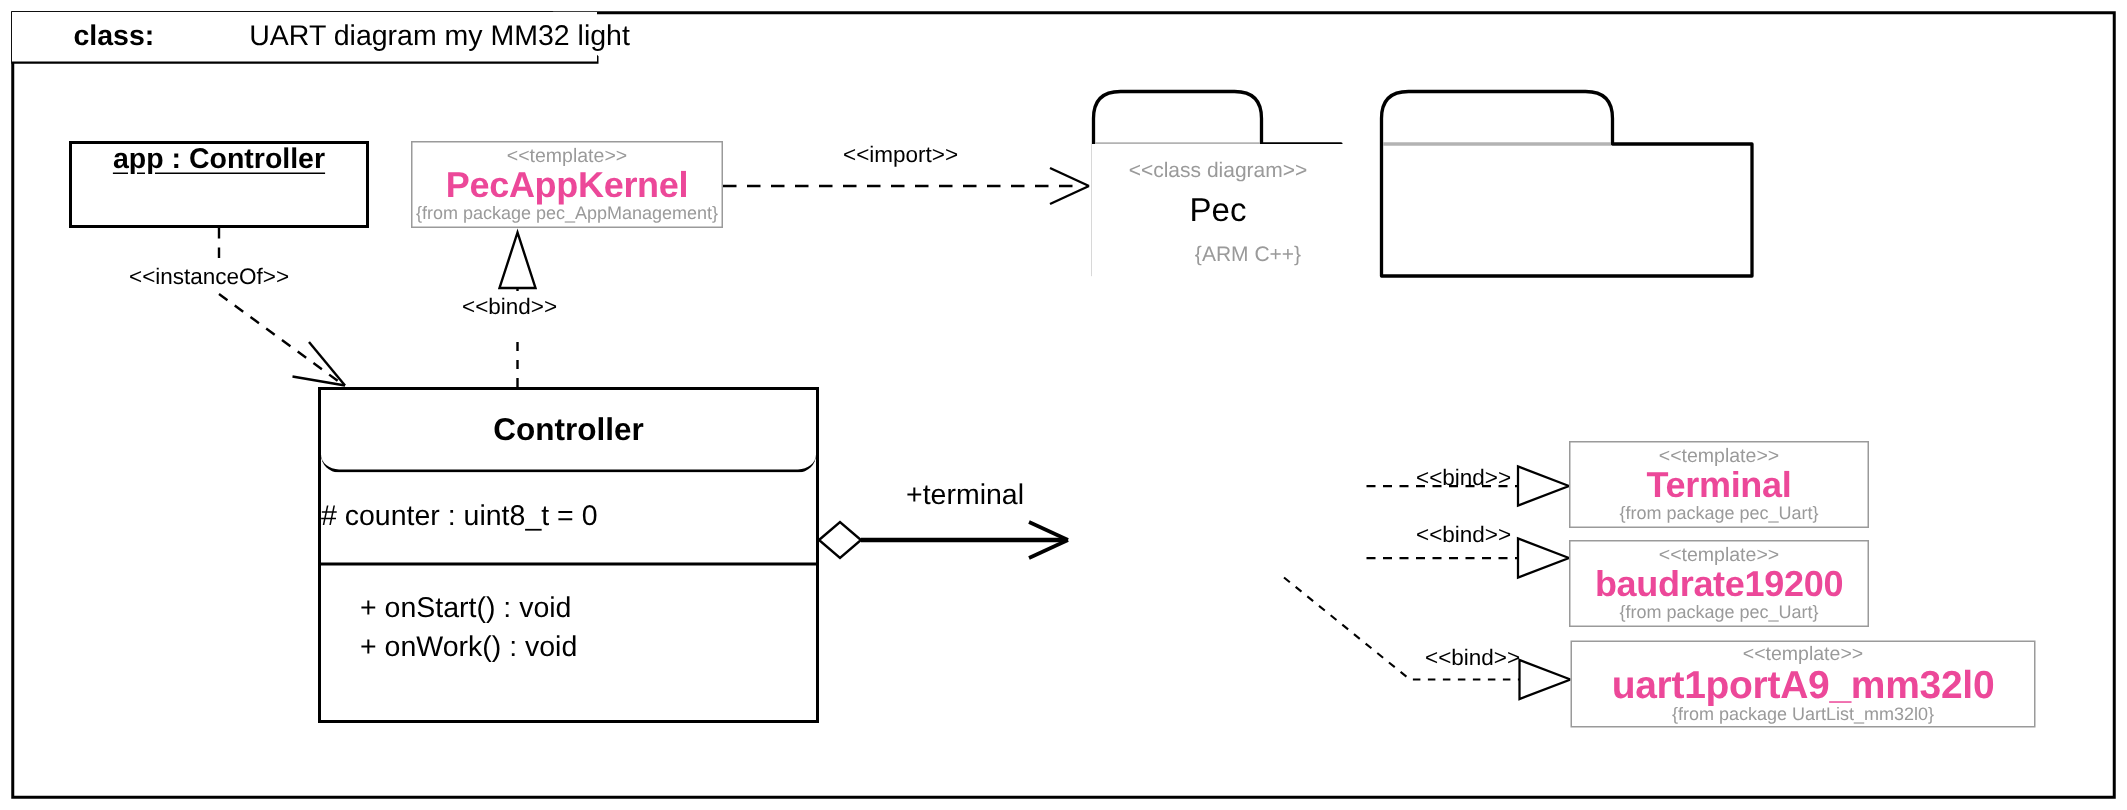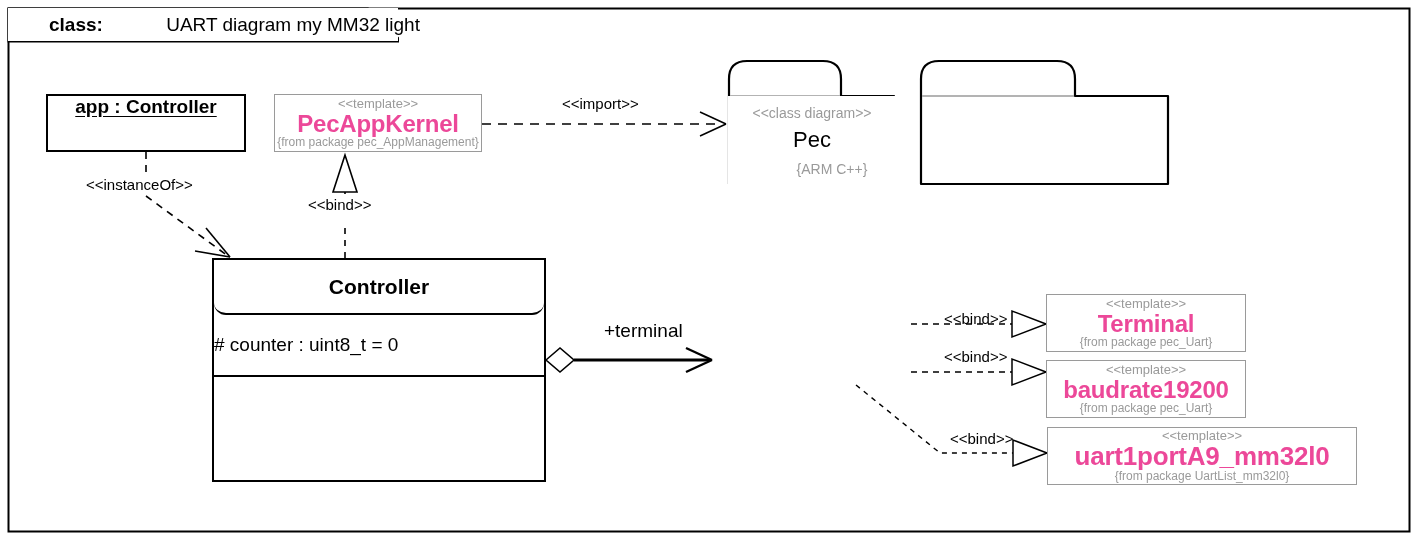--- a/index.html
+++ b/index.html
@@ -189,20 +189,24 @@
   </div>
 
 
   <div class="node cls" id="cls-controller">
     <div class="sec sec-name">
       <span class="t">Controller</span>
     </div>
     <div class="sec sec-attr">
       <span class="t"># counter : uint8_t = 0</span>
     </div>
+    <div class="sec sec-ops">
+      <div class="t">+ onStart() : void</div>
+      <div class="t">+ onWork() : void</div>
+    </div>
   </div>
 
 
   <div class="node tmpl" id="tmpl-pecuart">
     <span class="st">&lt;&lt;template&gt;&gt;</span>
     <span class="nm">Terminal</span>
     <span class="fr">{from package pec_Uart}</span>
   </div>
 
   <div class="node tmpl" id="tmpl-baud">

